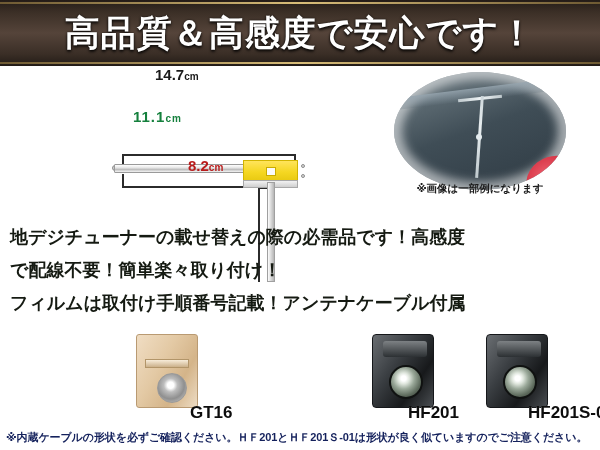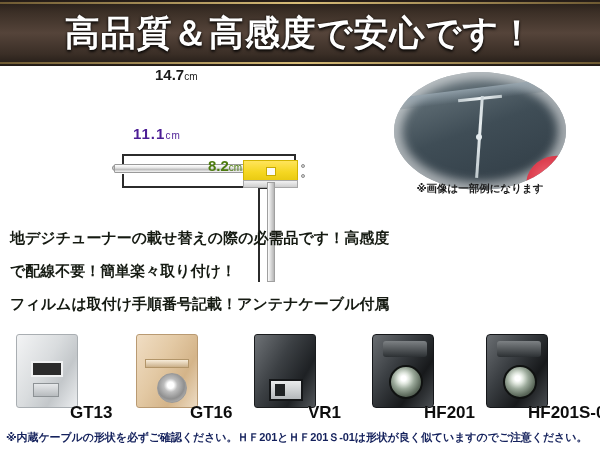--- a/index.html
+++ b/index.html
@@ -36,29 +36,29 @@
 
   
   .diagram{
     position:absolute;left:0;top:66px;width:350px;height:150px;
   }
   .dim-top-label{
     position:absolute;left:155px;top:66px;
     font-size:15px;font-weight:bold;color:#1a1a1a;white-space:nowrap;
   }
   .dim-mid-label{
-    position:absolute;left:133px;top:125px;
-    font-size:15px;font-weight:bold;color:#4c1d95;white-space:nowrap;
+    position:absolute;left:133px;top:108px;
+    font-size:15px;font-weight:bold;color:#15803d;white-space:nowrap;
     letter-spacing:1px;
   }
   .dim-side-label{
-    position:absolute;left:208px;top:157px;
-    font-size:15px;font-weight:bold;color:#4d7c0f;white-space:nowrap;
-  }
-  .unit{font-size:10px;font-weight:normal;}
+    position:absolute;left:188px;top:157px;
+    font-size:15px;font-weight:bold;color:#b91c1c;white-space:nowrap;
+  }
+  .unit{font-size:10px;font-weight:bold;}
 
   
   .brk-top{
     position:absolute;left:122px;top:88px;width:174px;height:10px;
     border-left:2px solid #2b2b2b;border-right:2px solid #2b2b2b;border-top:2px solid #2b2b2b;
     box-sizing:border-box;
   }
   
   .brk-mid{
     position:absolute;left:122px;top:108px;width:130px;height:14px;
@@ -146,21 +146,21 @@
     opacity:.95;
   }
   .photo-caption{
     position:absolute;left:0;top:114px;width:200px;text-align:center;
     font-size:10.5px;font-weight:bold;color:#1c1c1c;white-space:nowrap;
   }
 
   
   .desc{
     position:absolute;left:10px;top:221px;width:580px;
-    font-size:15px;font-weight:bold;color:#151a12;
+    font-size:18px;font-weight:bold;color:#151a12;
     line-height:33px;letter-spacing:0px;
   }
   .desc div{white-space:nowrap;}
 
   
   .conn-row{position:absolute;left:0;top:330px;width:600px;height:95px;}
   .conn{position:absolute;top:0;width:120px;height:95px;}
   .conn .label{
     position:absolute;bottom:2px;
     font-size:17px;font-weight:bold;color:#0d0d0d;white-space:nowrap;
@@ -224,21 +224,21 @@
   }
   .c-hf .pic:before{
     content:"";position:absolute;left:16px;top:30px;width:34px;height:34px;border-radius:50%;
     background:radial-gradient(circle at 42% 38%,#ffffff 10%,#dfe6dd 22%,#9aa899 42%,#5d6a5c 68%,#2a302a 100%);
     border:2px solid #101211;box-sizing:border-box;
   }
   .c-hf .pic:after{
     content:"";position:absolute;left:10px;top:6px;width:44px;height:16px;
     background:linear-gradient(180deg,#7d8184,#2c3033);border-radius:3px;
   }
-  .c-hf201 .label{left:56px;}
+  .c-hf201 .label{left:40px;}
   .c-hf201s .label{left:46px;}
 
   
   .footer{
     position:absolute;left:6px;top:430px;width:590px;
     font-size:11px;font-weight:bold;color:#14215c;white-space:nowrap;
     letter-spacing:-0.1px;
   }
 </style>
 </head>
@@ -282,34 +282,26 @@
   </div>
 
   <div class="desc">
     <div>地デジチューナーの載せ替えの際の必需品です！高感度</div>
     <div>で配線不要！簡単楽々取り付け！</div>
     <div>フィルムは取付け手順番号記載！アンテナケーブル付属</div>
   </div>
 
   <div class="conn-row">
 
-    <div class="conn c-gt13" style="left:8px">
-      <div class="pic"></div>
-      <div class="label">GT13</div>
-    </div>
 
     <div class="conn c-gt16" style="left:122px">
       <div class="pic"></div>
       <div class="label">GT16</div>
     </div>
 
-    <div class="conn c-vr1" style="left:248px">
-      <div class="pic"></div>
-      <div class="label">VR1</div>
-    </div>
 
     <div class="conn c-hf c-hf201" style="left:368px">
       <div class="pic"></div>
       <div class="label">HF201</div>
     </div>
 
     <div class="conn c-hf c-hf201s" style="left:482px">
       <div class="pic"></div>
       <div class="label">HF201S-01</div>
     </div>

